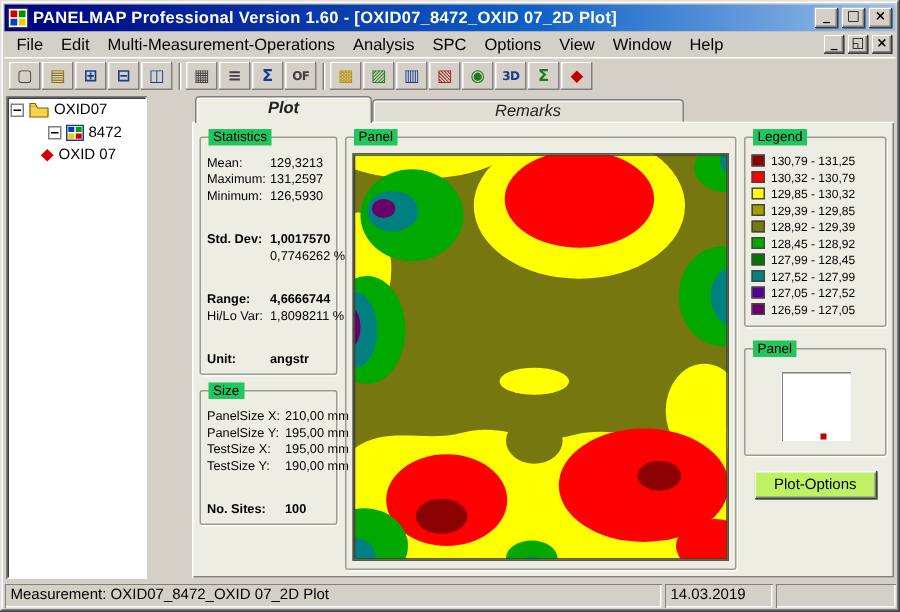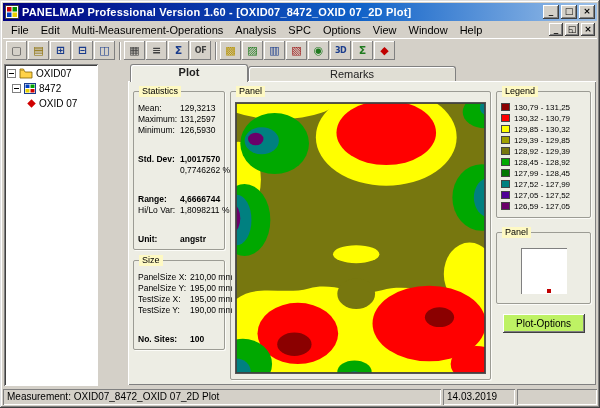--- a/index.html
+++ b/index.html
@@ -42,50 +42,51 @@
   .tb.small-text{ font-size:8px; letter-spacing:-0.5px; }
   .tb-sep{ width:2px; height:18px; margin:0 3px; border-left:1px solid #808080; border-right:1px solid #fff; }
   
   .content{ flex:1; display:flex; padding:2px 1px 1px 1px; min-height:0;gap:27px; }
   .tree-panel{
     width:94px; background:#fff; flex:0 0 auto; overflow:hidden; padding:2px 1px;
     box-shadow: inset 1px 1px 0 #808080, inset -1px -1px 0 #fff, inset 2px 2px 0 #404040;
     font-size:10px;
   }
   .tree-row{ display:flex; align-items:center; height:15px; white-space:nowrap; }
-  .indent1{ padding-left:2px; } .indent2{ padding-left:7px; } .indent3{ padding-left:22px; }
+  .indent1{ padding-left:2px; } .indent2{ padding-left:27px; } .indent3{ padding-left:22px; }
   .expander{ width:9px; height:9px; border:1px solid #808080; background:#fff; position:relative; margin-right:3px; flex:0 0 auto;}
   .expander::after{ content:""; position:absolute; left:1px; right:1px; top:3px; height:1px; background:#000; }
   .tree-icon{ margin-right:3px; flex:0 0 auto; display:inline-flex; }
   .tree-label{ font-size:10px; }
   
   .main{ flex:1; margin-left:3px; display:flex; flex-direction:column; min-width:0; }
   .tabstrip{ height:18px; display:flex; align-items:flex-end; padding-left:2px; flex:0 0 auto; }
   .tab{
     height:16px; background:#e0ded4; border:1px solid #808080; border-bottom:none;
     border-top-left-radius:3px; border-top-right-radius:3px; text-align:center;
     font-size:11px; line-height:15px; color:#222;
     box-shadow: inset 1px 1px 0 #fff;
+    font-style: italic;
   }
   .tab.active{ height:18px; background:#ededE4; font-weight:bold; position:relative; z-index:2; }
   .tab-plot{ width:118px; } .tab-remarks{ width:208px; }
   .tab-page{
     flex:1; background:#ededE4; display:flex; padding:6px 5px 5px 5px; gap:5px; min-height:0;
     box-shadow: inset 1px 1px 0 #fff, inset -1px -1px 0 #808080; position:relative; top:-1px;
   }
   .col-left{ width:92px; flex:0 0 auto; display:flex; flex-direction:column; }
   .col-center{ flex:1; display:flex; min-width:0; }
   .col-right{ width:95px; flex:0 0 auto; display:flex; flex-direction:column; }
   
   .groupbox{
     position:relative; border:1px solid #9c9c94; border-radius:2px; padding:10px 4px 5px 4px;
     margin-top:4px; box-shadow: 1px 1px 0 #fcfcf8;
   }
   .gb-title{
-    position:absolute; top:-6px; left:5px; background:#fef9c3; padding:0 3px;
+    position:absolute; top:-6px; left:5px; background:#22c55e; padding:0 3px;
     font-size:9px; color:#000; line-height:11px;
   }
   
   .kv-row{ display:flex; height:11px; align-items:center; }
   .kv-row.gap{ margin-top:18px;font-weight:bold; }
   .kv-label{ width:42px; font-size:8.5px; color:#000; flex:0 0 auto; }
   .kv-value{ font-size:8.5px; color:#000; white-space:nowrap; }
   
   .plot-box{ flex:1; display:flex; }
   .plot-frame{ flex:1; border:1px solid #555; background:#77770f; position:relative; overflow:hidden; }

